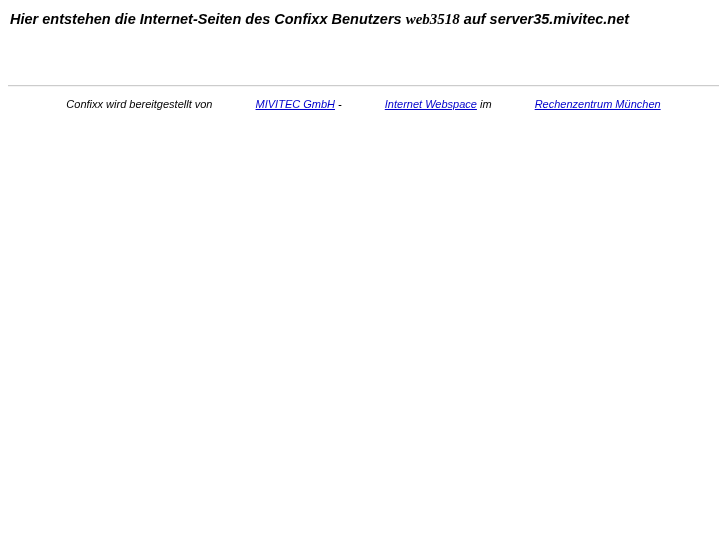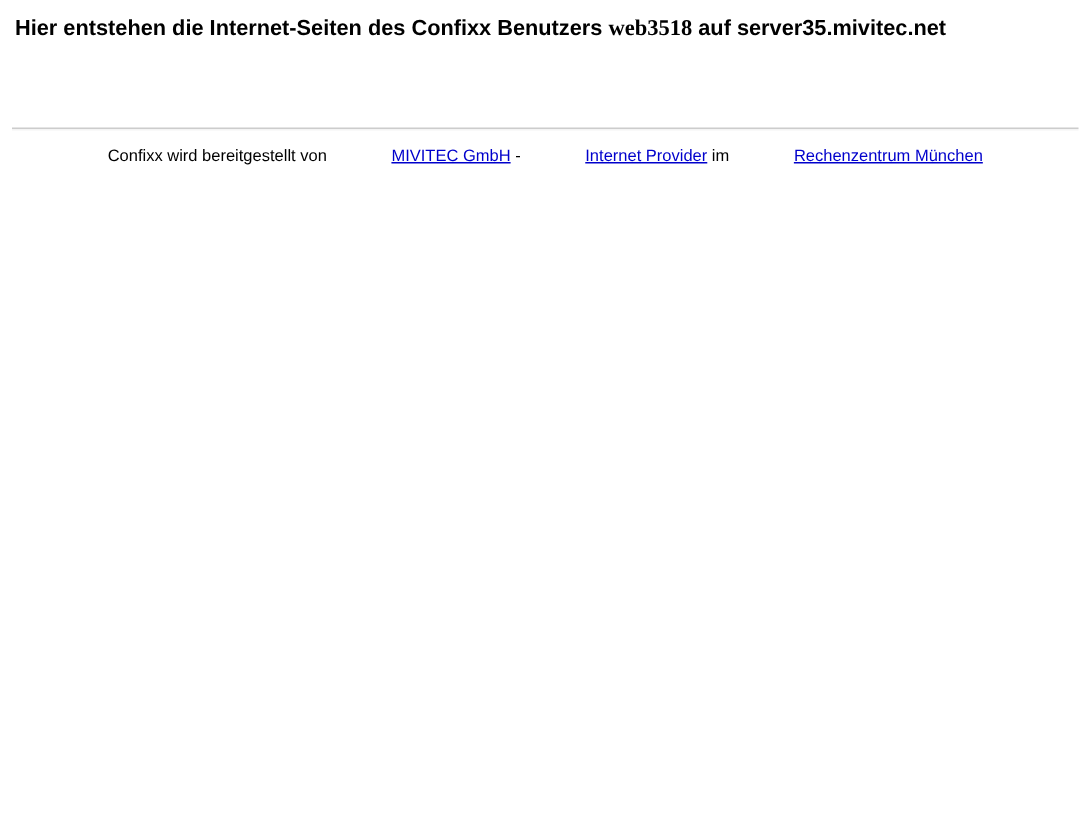--- a/index.html
+++ b/index.html
@@ -13,20 +13,21 @@
     font-family: "Liberation Sans", sans-serif;
     color: #000000;
     overflow: hidden;
   }
   .page {
     position: relative;
     width: 727px;
     height: 545px;
     box-sizing: border-box;
     padding: 8px 8px 16px 8px;
+    font-style: italic;
   }
   .headline {
     font-family: "Liberation Sans", sans-serif;
     font-size: 14.5px;
     line-height: 18px;
     margin: 2px 0 0 2px;
     white-space: nowrap;
   }
   .headline .user {
     font-family: "Liberation Serif", serif;
@@ -68,16 +69,16 @@
 
   <h1 class="headline">
     <span>Hier entstehen die Internet-Seiten des Confixx Benutzers </span><span class="user">web3518</span><span> auf server35.mivitec.net</span>
   </h1>
 
   <div class="spacer"></div>
 
   <hr class="divider">
 
   <div class="footer">
-    <span>Confixx wird bereitgestellt von </span><a href="#">MIVITEC GmbH</a><span class="sep"> - </span><a href="#">Internet Provider</a><span> im </span><a href="#">Rechenzentrum München</a>
+    <span>Confixx wird bereitgestellt von </span><a href="#">MIVITEC GmbH</a><span class="sep"> - </span><a href="#">Internet Webspace</a><span> im </span><a href="#">Rechenzentrum München</a>
   </div>
 
 </div>
 
 </body></html>

